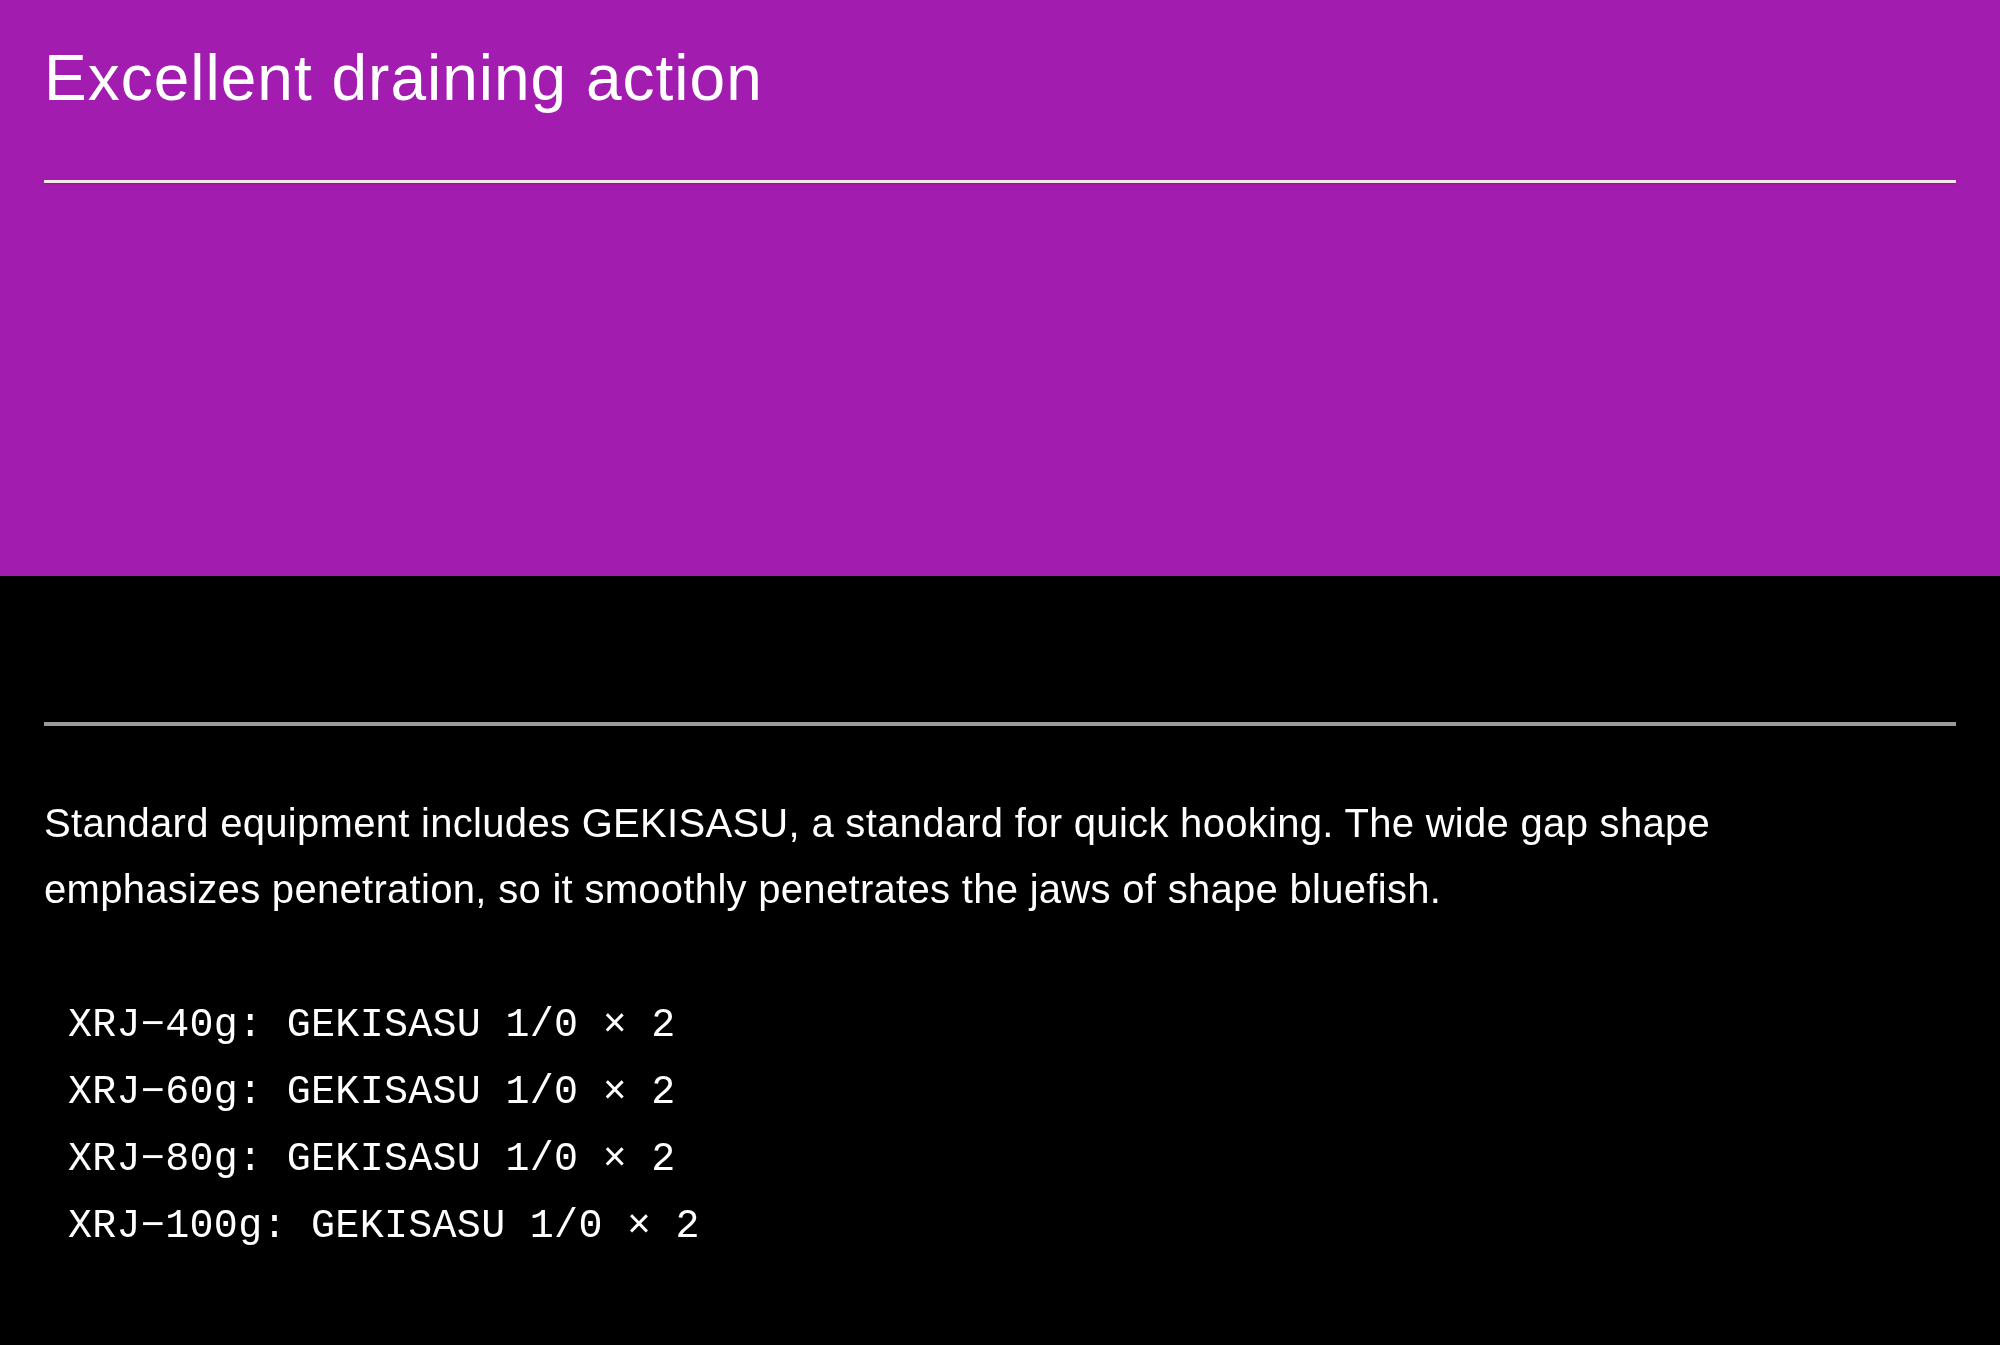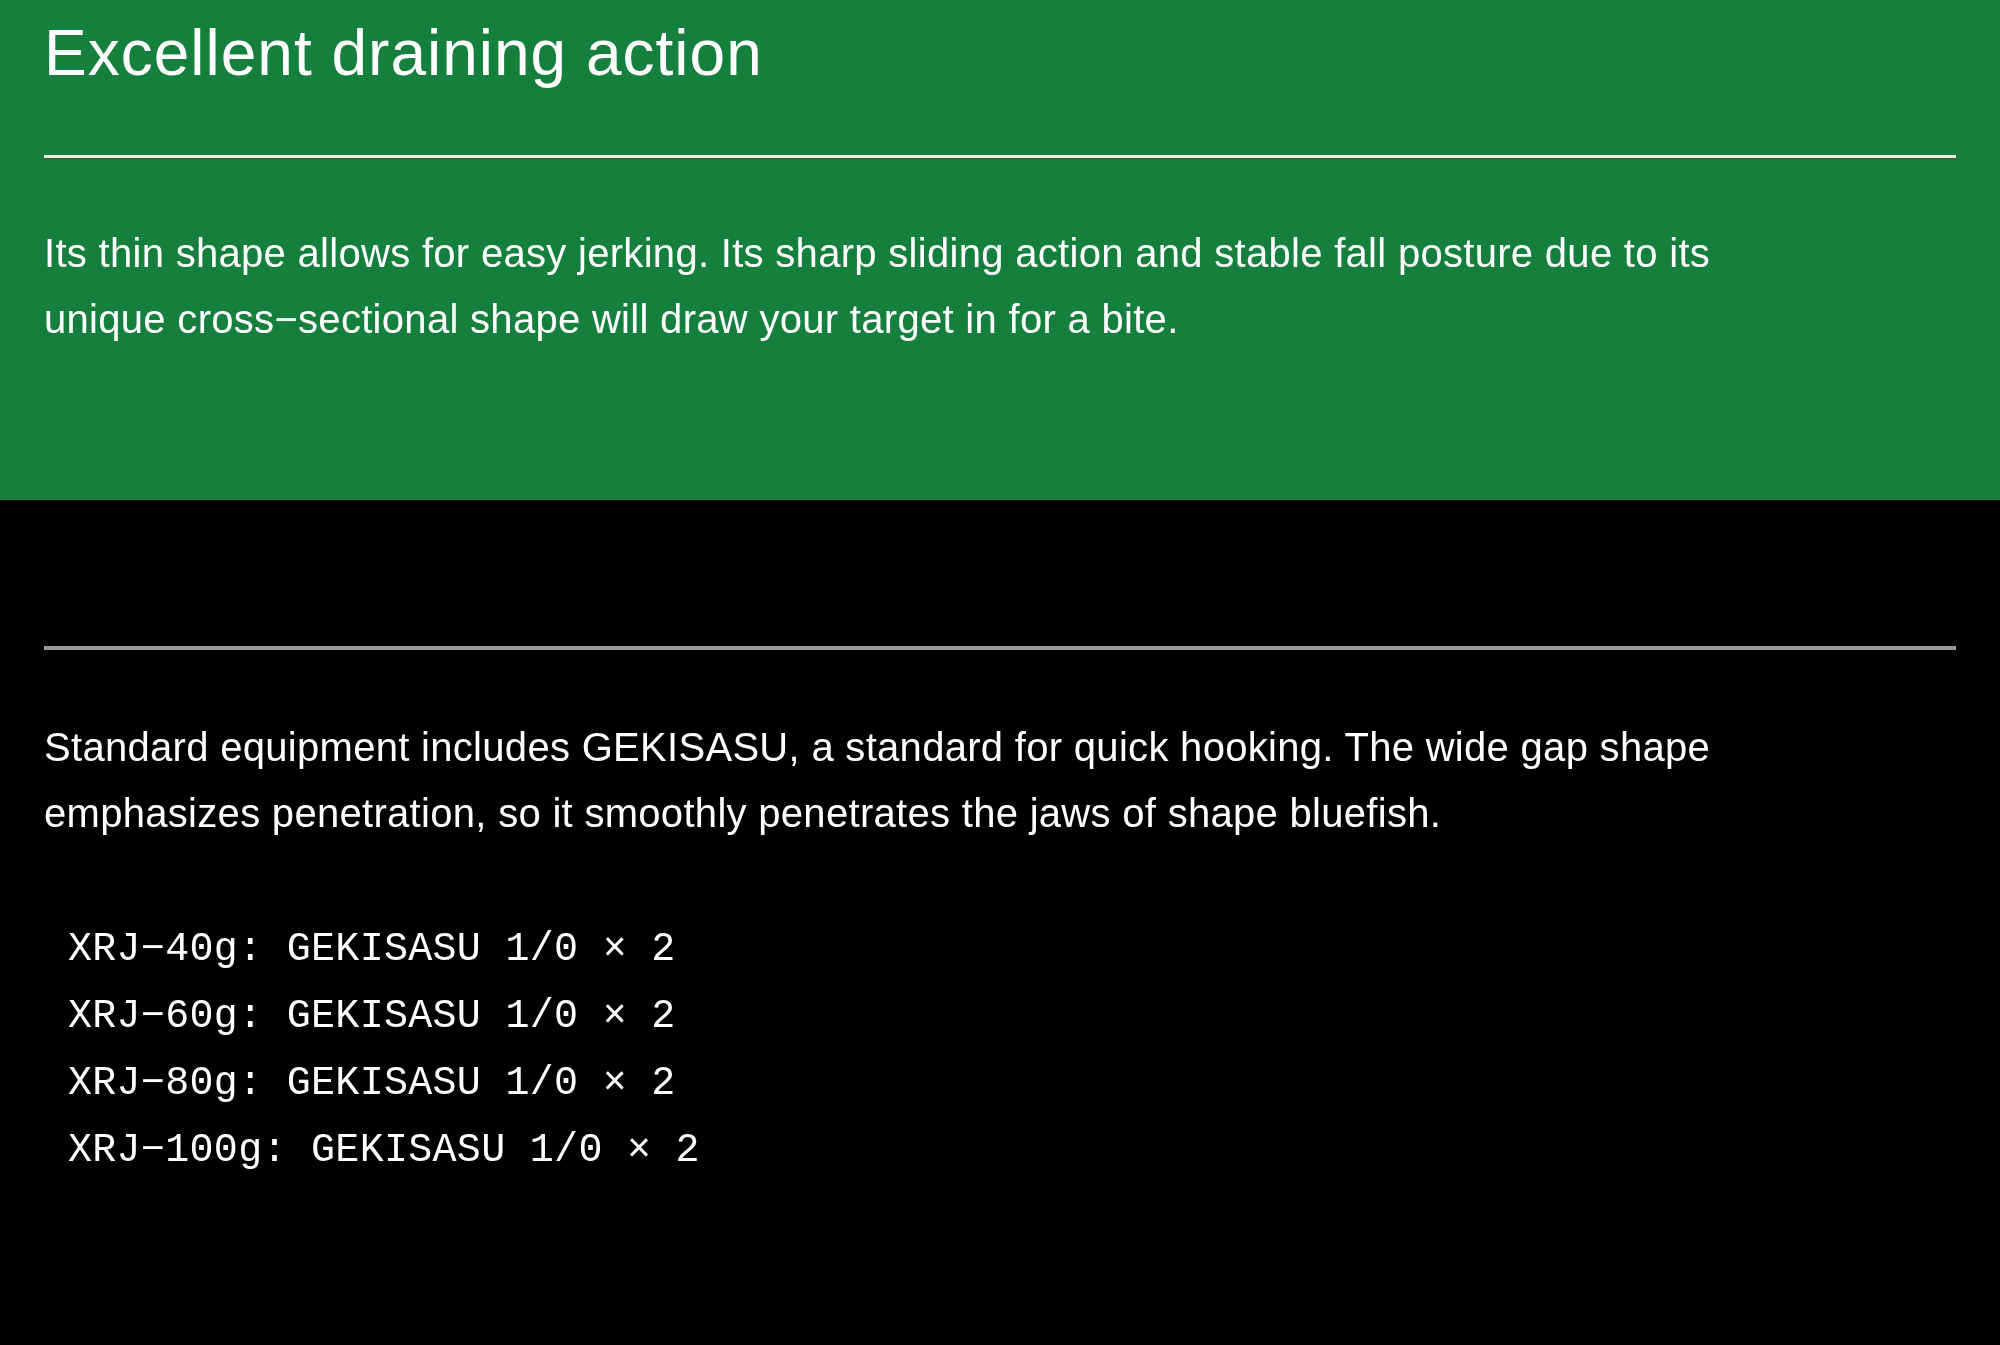--- a/index.html
+++ b/index.html
@@ -12,23 +12,23 @@
     background: #000000;
     font-family: "Liberation Sans", "DejaVu Sans", sans-serif;
     overflow: hidden;
   }
   .section {
     box-sizing: border-box;
     padding-left: 44px;
     padding-right: 44px;
   }
   .section--red {
-    background: #15803d;
-    height: 500px;
-    padding-top: 15px;
+    background: #a21caf;
+    height: 576px;
+    padding-top: 40px;
   }
   .section--black {
     background: #000000;
     height: 883px;
     padding-top: 88px;
   }
   .section-heading {
     margin: 0;
     color: #ffffff;
     font-size: 64px;
@@ -77,24 +77,20 @@
     white-space: nowrap;
     font-family: Liberation Mono, monospace;
   }
 </style>
 </head>
 <body>
 
 <section class="section section--red">
   <h2 class="section-heading">Excellent draining action</h2>
   <hr class="divider divider--light">
-  <div class="para">
-    <div class="para-line">Its thin shape allows for easy jerking. Its sharp sliding action and stable fall posture due to its</div>
-    <div class="para-line">unique cross−sectional shape will draw your target in for a bite.</div>
-  </div>
 </section>
 
 <section class="section section--black">
   <hr class="divider divider--gray">
   <div class="para">
     <div class="para-line">Standard equipment includes GEKISASU, a standard for quick hooking. The wide gap shape</div>
     <div class="para-line">emphasizes penetration, so it smoothly penetrates the jaws of shape bluefish.</div>
   </div>
   <div class="spec-list">
     <div class="spec-item">XRJ−40g: GEKISASU 1/0 × 2</div>

